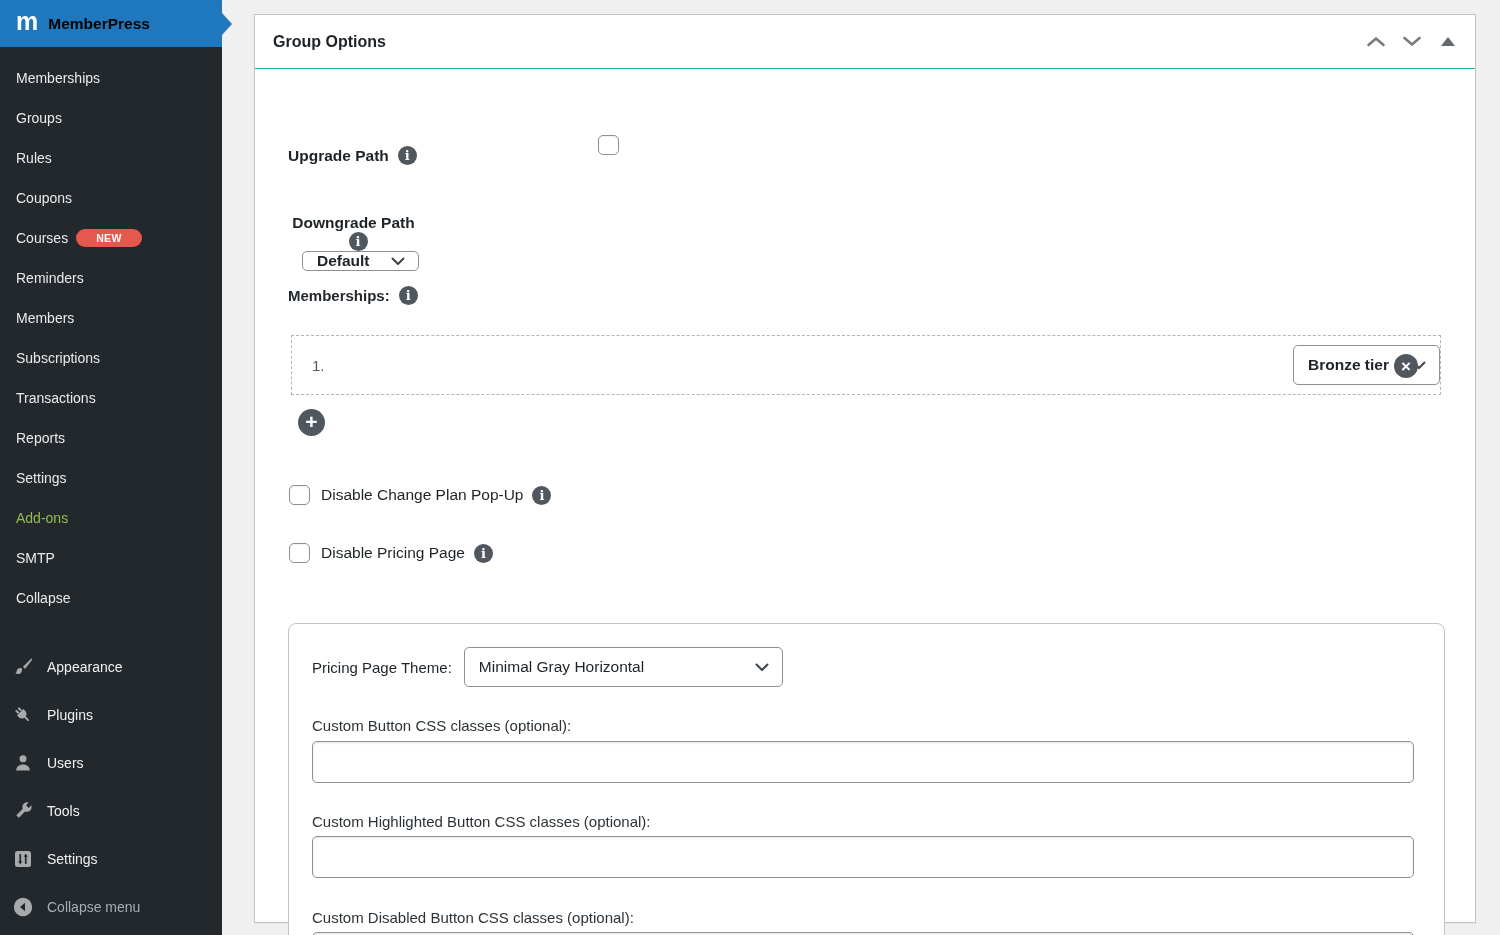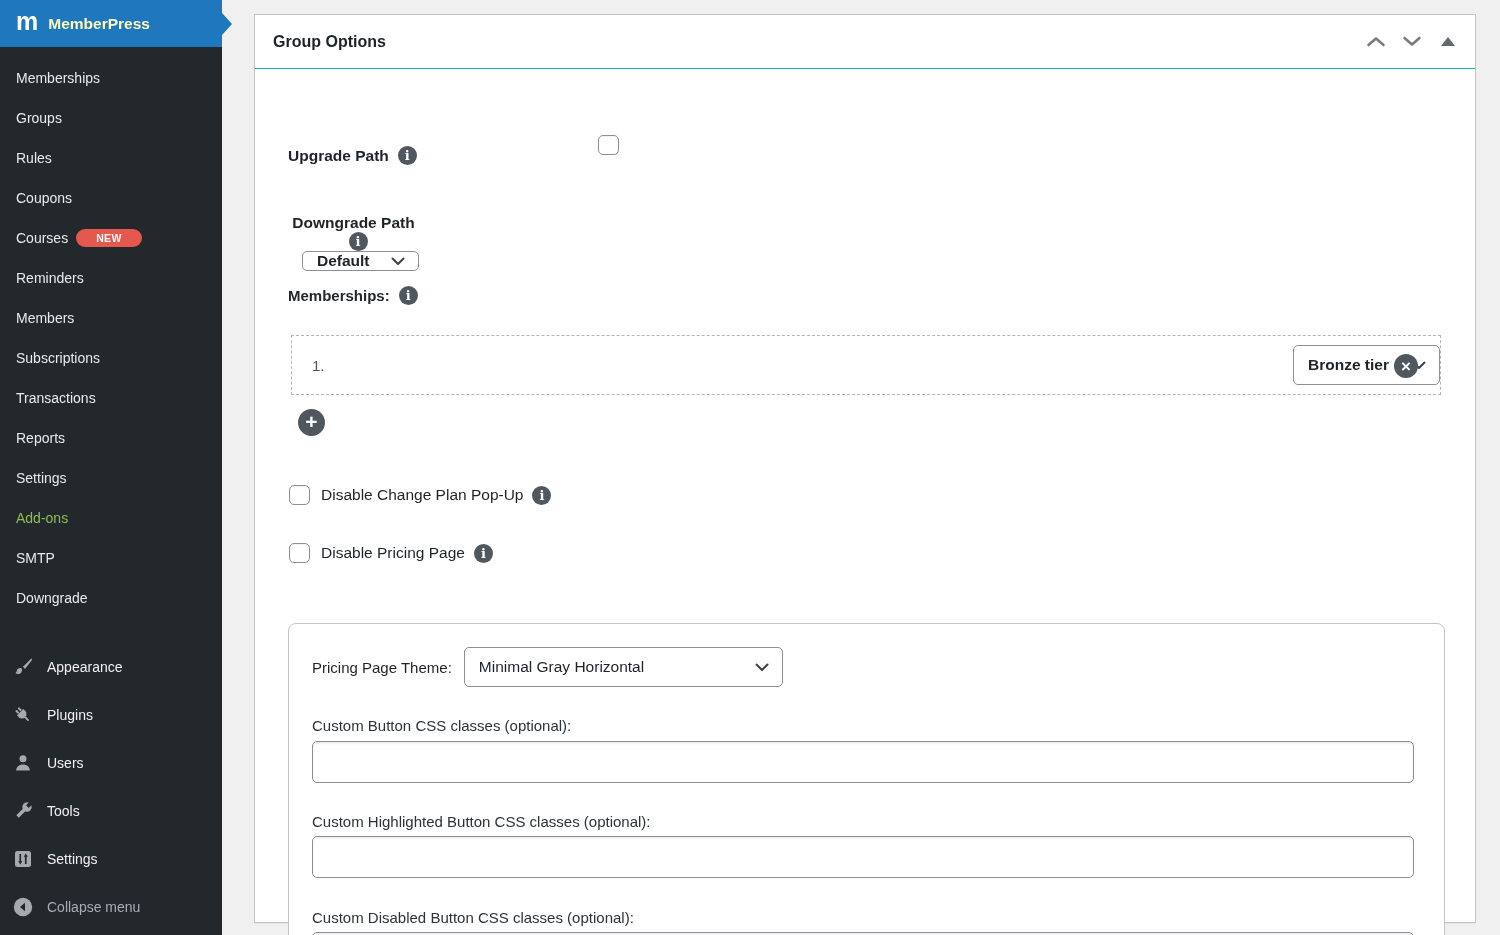--- a/index.html
+++ b/index.html
@@ -23,21 +23,21 @@
   .brand::after {
     content:""; position:absolute; right:-10px; top:50%;
     transform:translateY(-50%);
     border-top:11px solid transparent; border-bottom:11px solid transparent;
     border-left:10px solid #1f78be;
   }
   .brand-logo {
     color:#fff; font-weight:800; font-size:25px; line-height:1;
     letter-spacing:-1px; margin-top:-4px;
   }
-  .brand-name { color:#fef9c3; font-size:15.5px; font-weight:600; margin-left:11px; }
+  .brand-name { color:#000000; font-size:15.5px; font-weight:600; margin-left:11px; }
 
   .menu-sub { list-style:none; padding-top:11px; }
   .menu-sub li a {
     display:flex; align-items:center; height:40px; padding-left:16px;
     color:#e8eaec; font-size:14px; text-decoration:none;
   }
   .menu-sub li a.green { color:#92bd4e; }
   .badge-new {
     margin-left:8px; background:#e5584e; color:#fff; font-size:10.5px;
     font-weight:700; letter-spacing:.4px; padding:4px 20px 3px; border-radius:11px;
@@ -204,21 +204,21 @@
           <span>Add-ons</span>
         </a>
       </li>
     <li>
         <a href="#">
           <span>SMTP</span>
         </a>
       </li>
     <li>
         <a href="#">
-          <span>Downgrade</span>
+          <span>Collapse</span>
         </a>
       </li>
   </ul>
 
   <ul class="menu-main">
     <li>
       <a href="#">
         <span class="mi">
           <svg viewBox="0 0 20 20">
               <path d="M18.6 1.2L9.7 9.9c1 .4 1.9 1.2 2.3 2.2l7-9.2-0.4-1.7zM8.5 11.2c-1.8-.7-3.9.2-4.5 1.9-.4 1.2-.1 2.1-1.7 3.2 1.5.9 4.3 1 5.6-.4 1.2-1.3 1.6-3.4.6-4.7z"></path>

